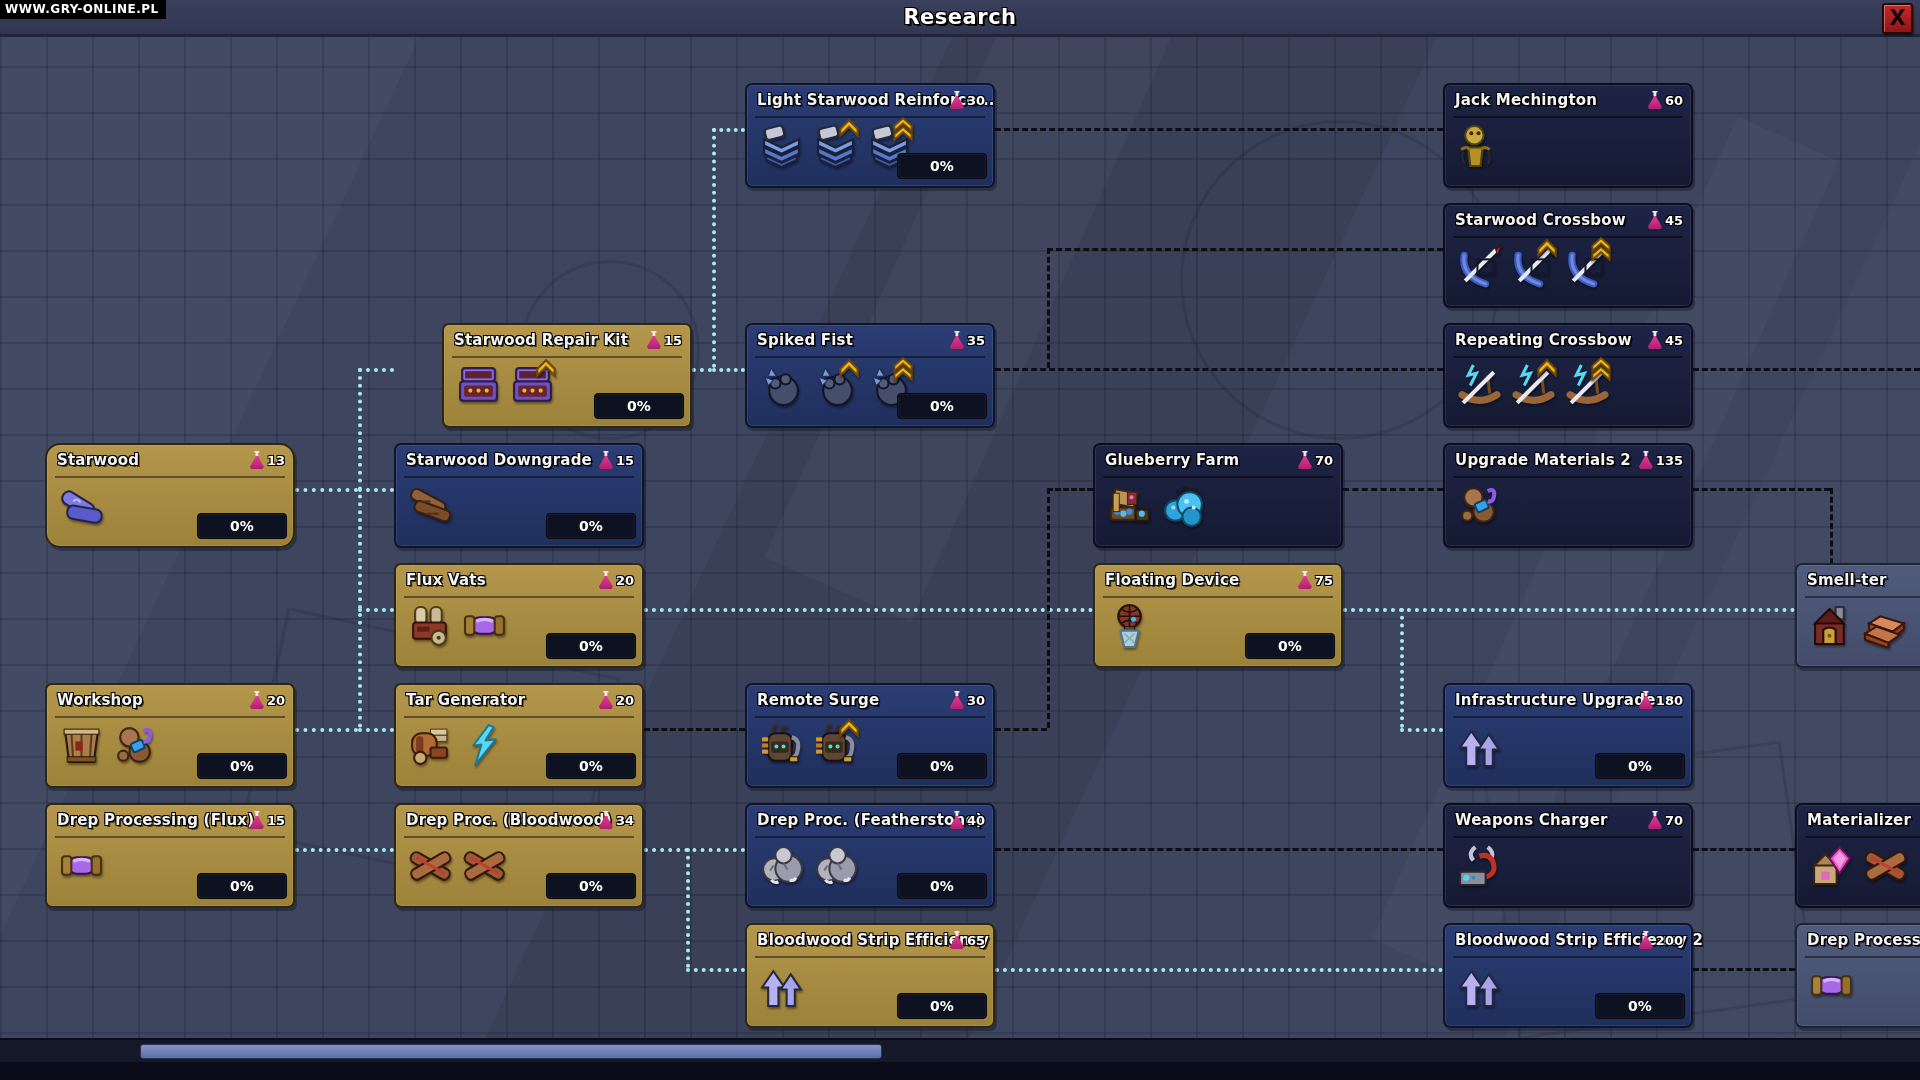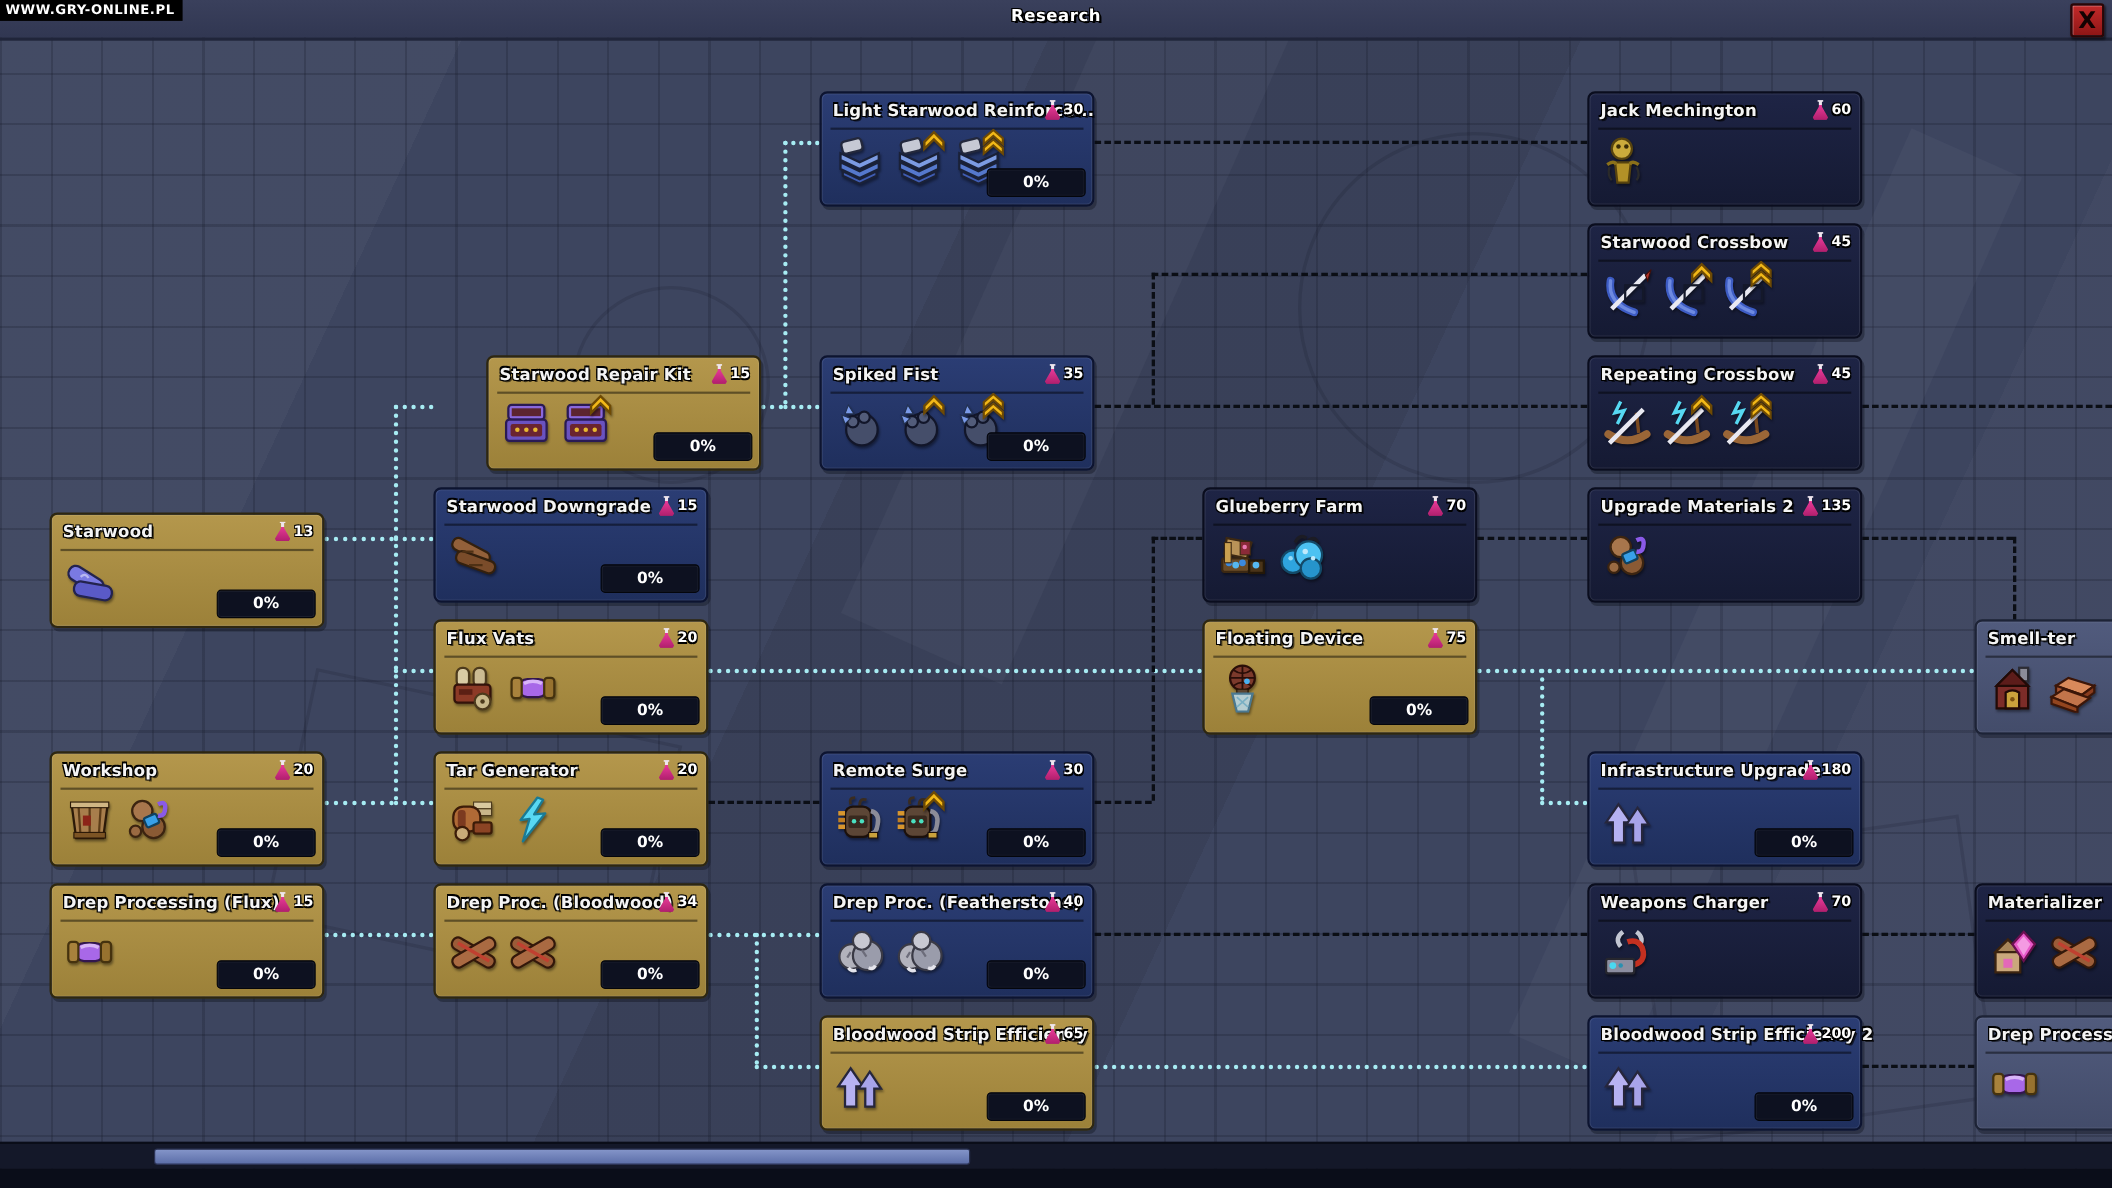--- a/index.html
+++ b/index.html
@@ -13,21 +13,21 @@
       linear-gradient(115deg, rgba(255,255,255,.03) 0 18%, transparent 18% 40%, rgba(0,0,0,.07) 40% 60%, transparent 60% 82%, rgba(255,255,255,.025) 82%);
   }
   .doodle { position:absolute; border:3px solid rgba(12,16,30,.14); pointer-events:none; }
   .doodle.circle { border-radius:50%; }
   .streak { position:absolute; background:rgba(205,220,240,.045); transform:rotate(24deg); pointer-events:none; }
 
   
   #topbar { position:absolute; left:0; top:0; width:1920px; height:37px;
     background:linear-gradient(#3a405c,#313752); border-bottom:3px solid #20253a; z-index:6; }
   #title { position:absolute; left:0; right:0; top:5px; text-align:center; color:#fff;
-    font-size:15px; font-weight:bold; letter-spacing:.5px;
+    font-size:21px; font-weight:bold; letter-spacing:.5px;
     text-shadow:2px 2px 0 #000, -1px 1px 0 #000, 1px -1px 0 #000, -1px -1px 0 #000; }
   #watermark { position:absolute; left:0; top:0; background:#000; color:#fff;
     font-size:12px; font-weight:bold; padding:2px 7px 3px 5px; letter-spacing:.5px; z-index:9; }
   #closeBtn { position:absolute; right:7px; top:3px; width:31px; height:31px;
     background:linear-gradient(#c32a2a,#8e1616); border:2px solid #2a0606; border-radius:3px;
     color:#120202; font-size:21px; font-weight:bold; text-align:center; line-height:27px;
     box-shadow:inset 1px 1px 0 rgba(255,255,255,.35), 1px 2px 2px rgba(0,0,0,.5); cursor:pointer; z-index:9; }
 
   
   .line { position:absolute; z-index:1; pointer-events:none; }
@@ -366,21 +366,21 @@
             </svg>
             <div class="lvl">
               <svg viewBox="0 0 20 24">
                 <path d="M2 8 L10 1 L18 8 L18 13 L10 6 L2 13 Z" fill="#f2b818" stroke="#6e4a04" stroke-width="1.8"></path>
                 <path d="M2 16 L10 9 L18 16 L18 21 L10 14 L2 21 Z" fill="#f2b818" stroke="#6e4a04" stroke-width="1.8"></path>
               </svg>
             </div>
           </div>
         </div>
       </div>
-      <div class="node queued" style="left: 45px; top: 466px;">
+      <div class="node queued" style="left: 45px; top: 443px; border-radius: 15px;">
         <div class="node-title">Starwood</div>
         <div class="node-cost">
           <div class="flask"></div>
           <span class="cost-num">13</span>
         </div>
         <div class="node-sep"></div>
         <div class="icons">
           <div class="icon">
             <svg viewBox="0 0 44 44">
               <rect x="2" y="14" width="34" height="13" rx="6" transform="rotate(32 19 20)" fill="#7a7ae2" stroke="#23234e" stroke-width="2"></rect>

